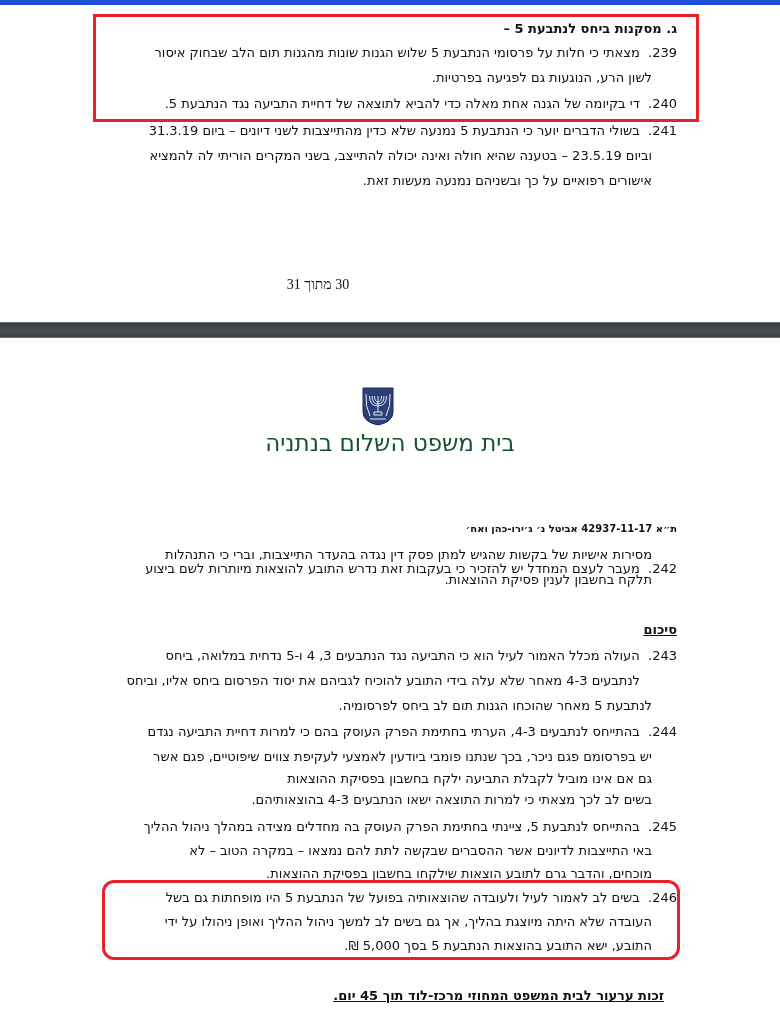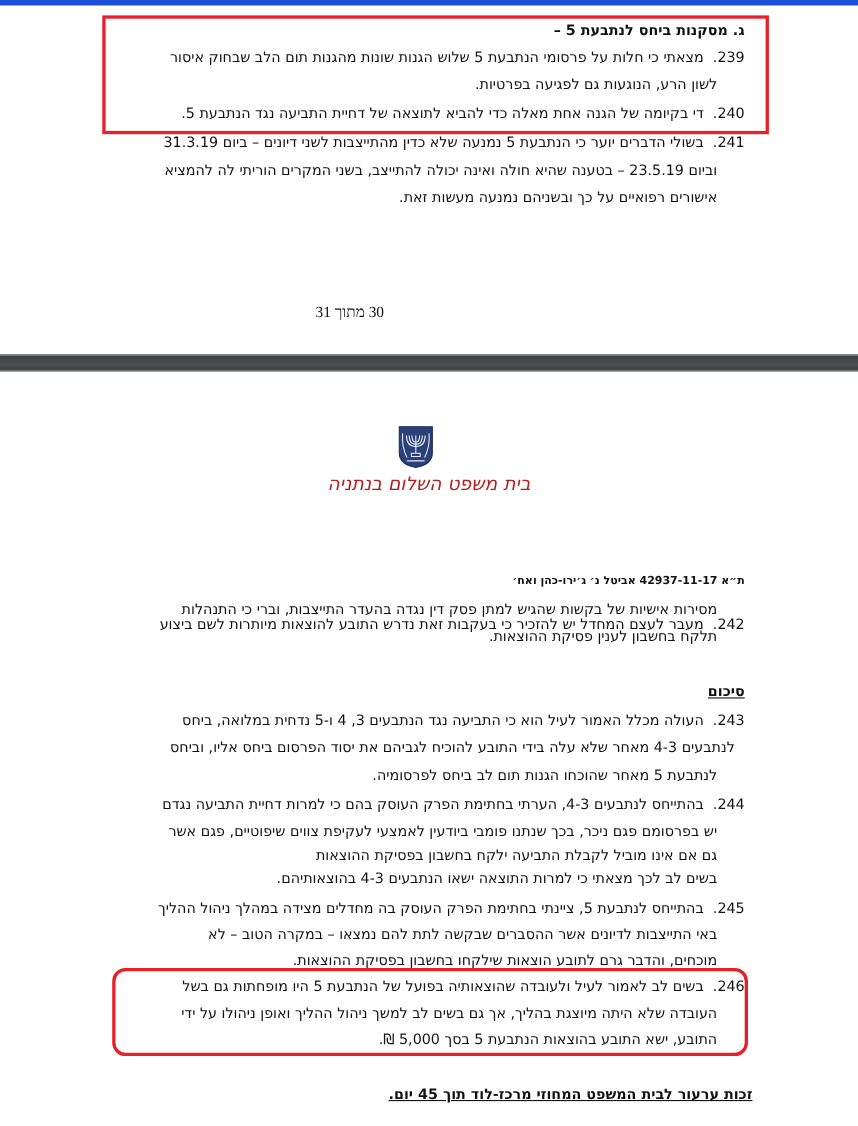--- a/index.html
+++ b/index.html
@@ -9,21 +9,21 @@
   .page-top { top:0; height:322px; border-top:5px solid #1d4ed8; }
   .page-bottom { top:338px; height:686px; }
   .separator { position:absolute; left:0; top:322px; width:780px; height:16px;
                background:linear-gradient(#3b3f42,#4a4f52 60%,#3d4144); border-top:1px solid #6b6f72; border-bottom:1px solid #6b6f72; box-sizing:border-box; }
   .line { position:absolute; direction:rtl; text-align:right; white-space:nowrap; font-size:13px; line-height:16px; }
   .bold { font-weight:bold; }
   .hl-box-top { position:absolute; left:93px; top:9px; width:606px; height:108px; border:3px solid #e8202a; box-sizing:border-box; }
   .hl-box-bottom { position:absolute; left:102px; top:880px; width:578px; height:80px; border:3px solid #e8202a; border-radius:12px; box-sizing:border-box; }
   .footer-page { position:absolute; left:0; width:636px; top:272px; text-align:center; font-family:"Liberation Serif", "DejaVu Serif", serif; font-size:14px; direction:rtl; }
   .emblem { position:absolute; left:361px; top:386px; width:34px; height:40px; }
-  .court-name { position:absolute; left:0; width:780px; top:430px; text-align:center; color:#b91c1c; font-size:17px; direction:rtl;font-style:italic; }
+  .court-name { position:absolute; left:0; width:780px; top:430px; text-align:center; color:#14532d; font-size:23px; direction:rtl; }
   .case-title { position:absolute; right:103px; top:483px; direction:rtl; font-weight:bold; font-size:10px;margin-top:40px; }
   .u { text-decoration:underline; }
 </style>
 </head>
 <body>
 
 <div class="page page-top">
   <div class="line bold" style="right:103px; top:16px;">ג.  מסקנות ביחס לנתבעת 5 –</div>
 
   <div class="line" style="right:103px; top:40px;"><span>239.</span>&nbsp; <span>מצאתי כי חלות על פרסומי הנתבעת 5 שלוש הגנות שונות מהגנות תום הלב שבחוק איסור</span></div>
@@ -60,31 +60,31 @@
 <div class="court-name">בית משפט השלום בנתניה</div>
 <div class="case-title">ת״א 42937-11-17 אביטל נ׳ ג׳ירו-כהן ואח׳</div>
 
 <div class="line" style="right:103px; top:522px;margin-top:39px;"><span>242.</span>&nbsp; <span>מעבר לעצם המחדל יש להזכיר כי בעקבות זאת נדרש התובע להוצאות מיותרות לשם ביצוע</span></div>
 <div class="line" style="right:128px; top:547px;">מסירות אישיות של בקשות שהגיש למתן פסק דין נגדה בהעדר התייצבות, וברי כי התנהלות</div>
 <div class="line" style="right:128px; top:572px;">תלקח בחשבון לענין פסיקת ההוצאות.</div>
 
 <div class="line bold u" style="right:103px; top:622px;">סיכום</div>
 
 <div class="line" style="right:103px; top:648px;"><span>243.</span>&nbsp; <span>העולה מכלל האמור לעיל הוא כי התביעה נגד הנתבעים 3, 4 ו-5 נדחית במלואה, ביחס</span></div>
-<div class="line" style="right:112px; top:673px;margin-left:40px;">לנתבעים 4-3 מאחר שלא עלה בידי התובע להוכיח לגביהם את יסוד הפרסום ביחס אליו, וביחס</div>
+<div class="line" style="right:140px; top:673px;margin-left:40px;">לנתבעים 4-3 מאחר שלא עלה בידי התובע להוכיח לגביהם את יסוד הפרסום ביחס אליו, וביחס</div>
 <div class="line" style="right:128px; top:698px;">לנתבעת 5 מאחר שהוכחו הגנות תום לב ביחס לפרסומיה.</div>
 
 <div class="line" style="right:103px; top:724px;"><span>244.</span>&nbsp; <span>בהתייחס לנתבעים 4-3, הערתי בחתימת הפרק העוסק בהם כי למרות דחיית התביעה נגדם</span></div>
 <div class="line" style="right:128px; top:749px;">יש בפרסומם פגם ניכר, בכך שנתנו פומבי ביודעין לאמצעי לעקיפת צווים שיפוטיים, פגם אשר</div>
 <div class="line" style="right:128px; top:771px;">גם אם אינו מוביל לקבלת התביעה ילקח בחשבון בפסיקת ההוצאות</div>
 <div class="line" style="right:128px; top:792px;">בשים לב לכך מצאתי כי למרות התוצאה ישאו הנתבעים 4-3 בהוצאותיהם.</div>
 
 <div class="line" style="right:103px; top:819px;text-align:center;"><span>245.</span>&nbsp; <span>בהתייחס לנתבעת 5, ציינתי בחתימת הפרק העוסק בה מחדלים מצידה במהלך ניהול ההליך</span></div>
 <div class="line" style="right:128px; top:843px;">באי התייצבות לדיונים אשר ההסברים שבקשה לתת להם נמצאו – במקרה הטוב – לא</div>
 <div class="line" style="right:128px; top:866px;">מוכחים, והדבר גרם לתובע הוצאות שילקחו בחשבון בפסיקת ההוצאות.</div>
 
 <div class="line" style="right:103px; top:890px;"><span>246.</span>&nbsp; <span>בשים לב לאמור לעיל ולעובדה שהוצאותיה בפועל של הנתבעת 5 היו מופחתות גם בשל</span></div>
 <div class="line" style="right:128px; top:914px;">העובדה שלא היתה מיוצגת בהליך, אך גם בשים לב למשך ניהול ההליך ואופן ניהולו על ידי</div>
 <div class="line" style="right:128px; top:938px;">התובע, ישא התובע בהוצאות הנתבעת 5 בסך 5,000 ₪.</div>
 
 <div class="hl-box-bottom"></div>
 
-<div class="line bold u" style="right:96px; top:988px;">זכות ערעור לבית המשפט המחוזי מרכז-לוד תוך 45 יום.</div>
+<div class="line bold u" style="right:116px; top:988px;">זכות ערעור לבית המשפט המחוזי מרכז-לוד תוך 45 יום.</div>
 
 </body></html>

